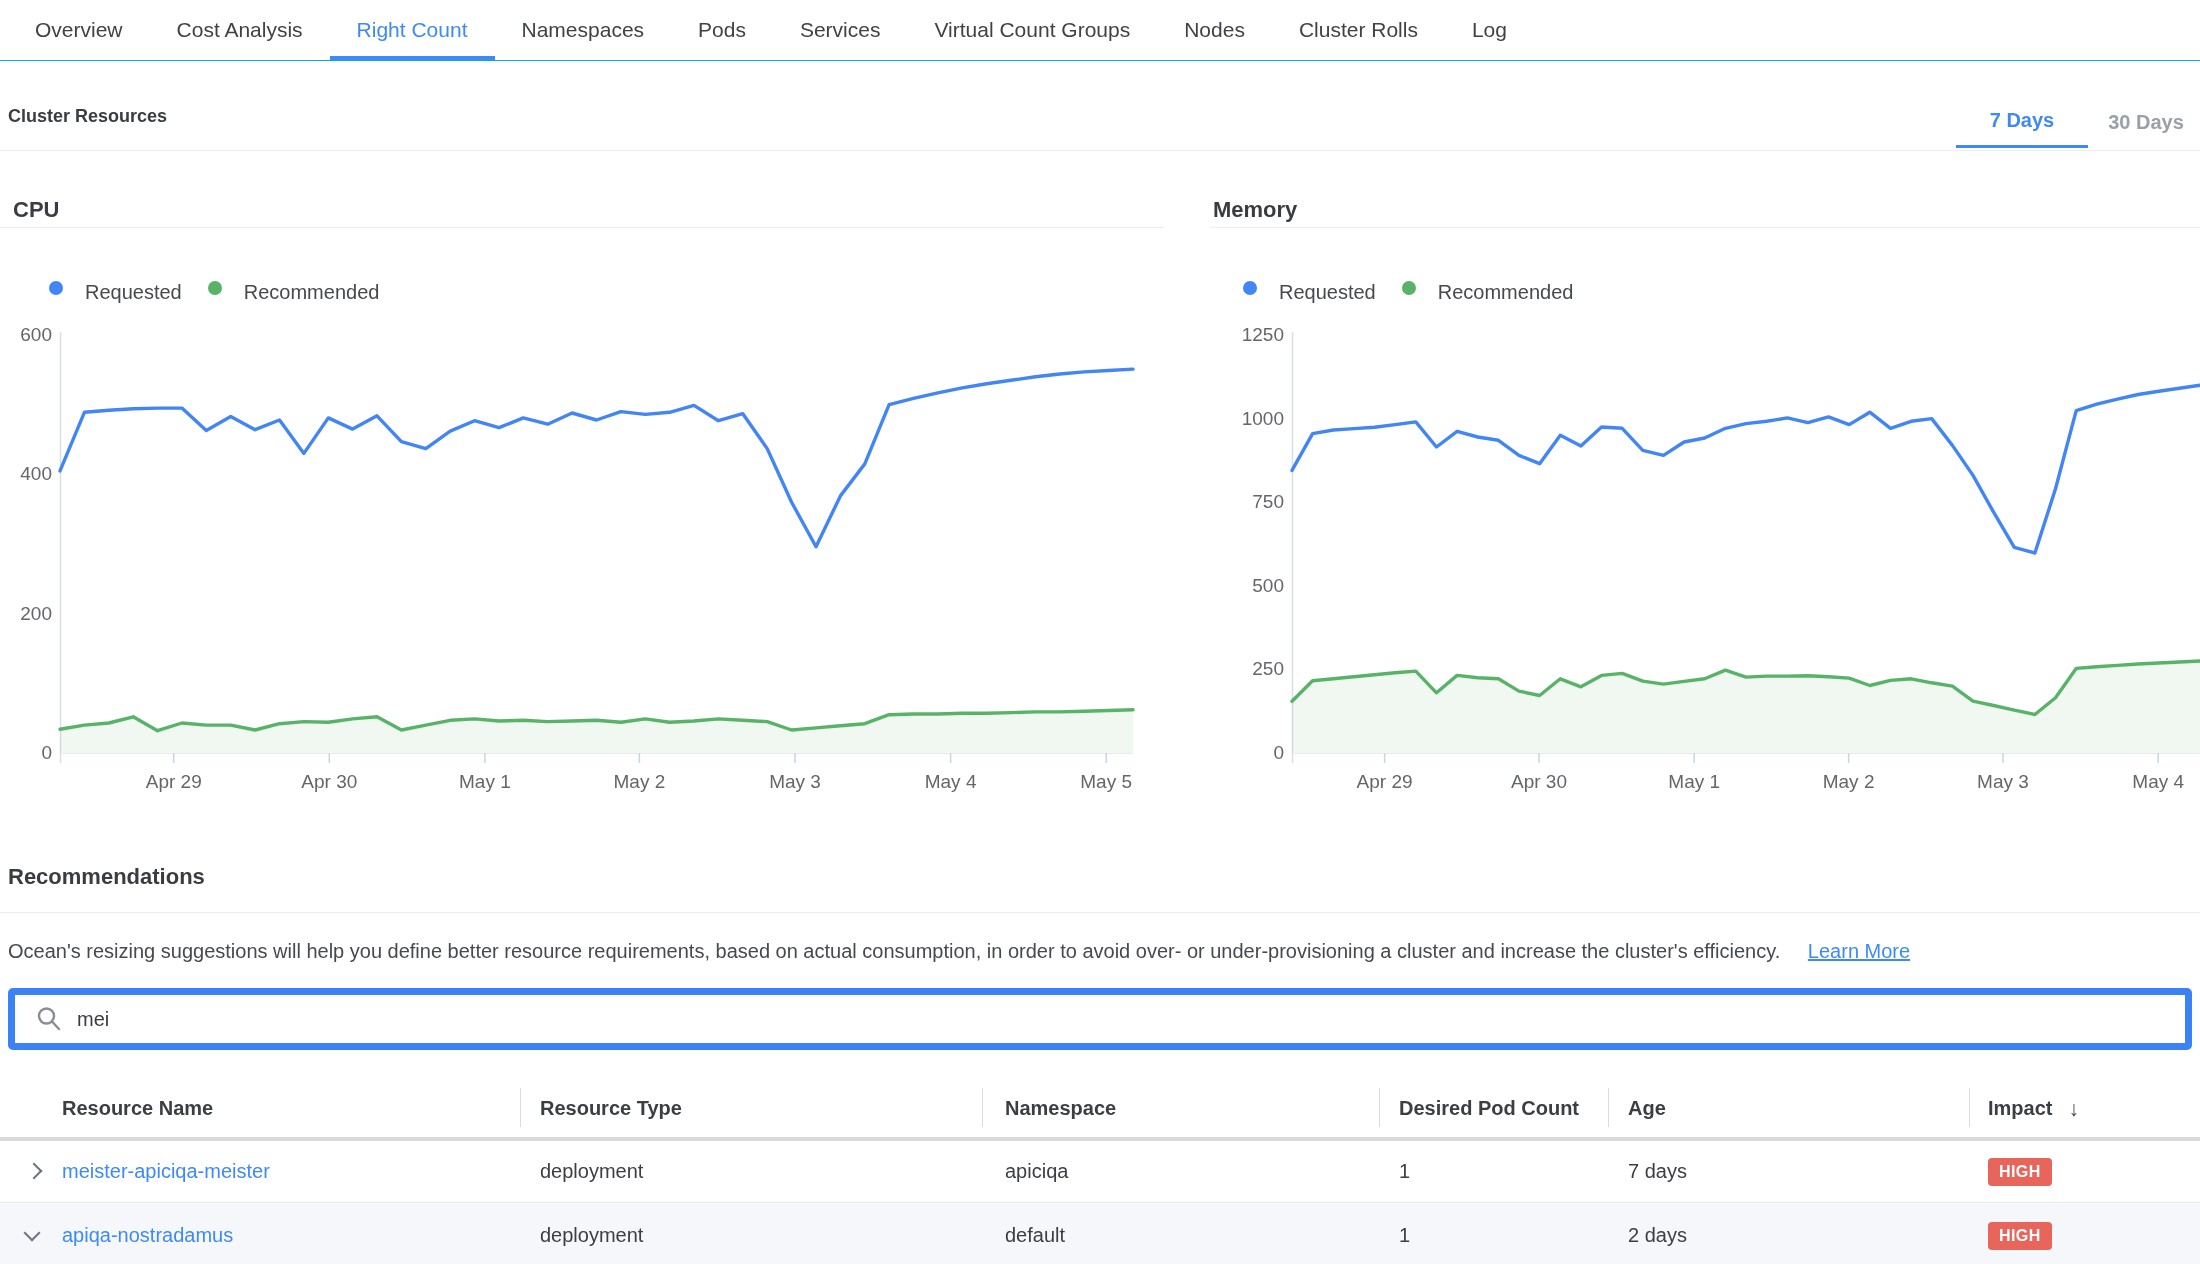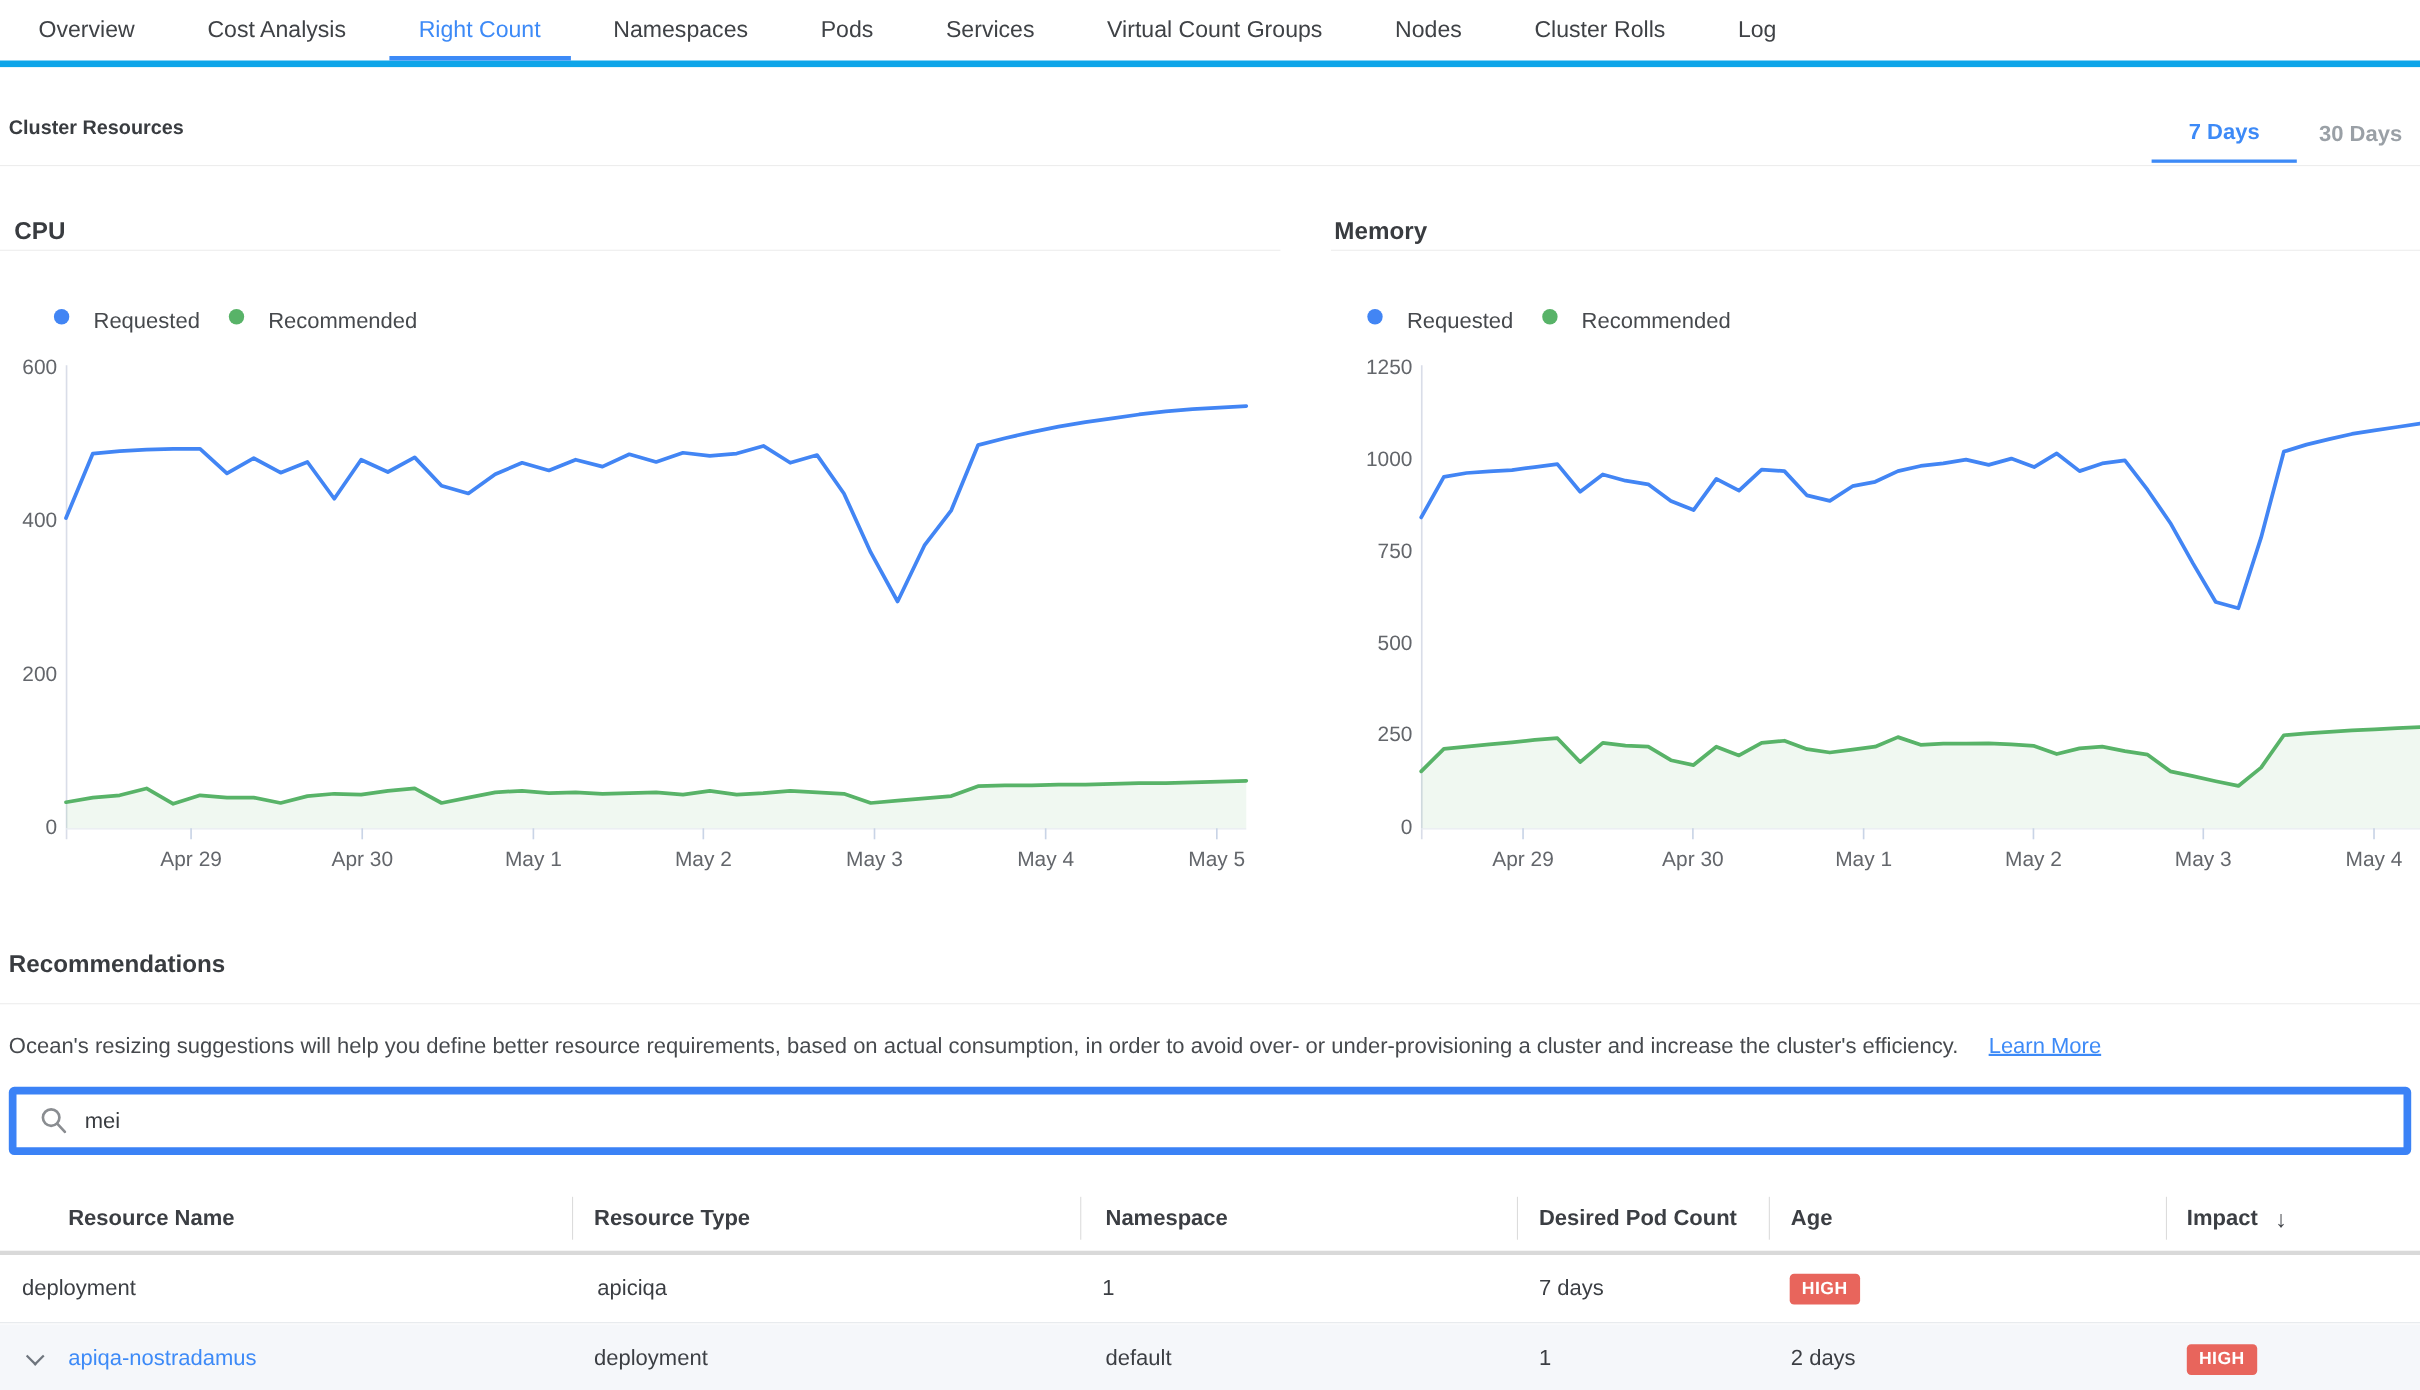--- a/index.html
+++ b/index.html
@@ -1,21 +1,21 @@
 <!DOCTYPE html>
 <html><head>
 <meta charset="utf-8">
 <style>
   * { box-sizing: border-box; margin: 0; padding: 0; }
   html,body { width: 2200px; height: 1264px; overflow: hidden; background: #fff;
     font-family: "Liberation Sans", sans-serif; color: #3f4246; position: relative; }
 
   
   #nav { position: absolute; top: 0; left: 0; right: 0; height: 61px;
-    border-bottom: 6px solid #0ea5e9; display: flex; background: #fff; gap: 12px; }
+    border-bottom: 1px solid #0ea5e9; display: flex; background: #fff; }
   .tab { padding: 0 27px; display: flex; align-items: center; font-size: 21px;
     color: #3f4246; cursor: pointer; white-space: nowrap; }
   .tab:first-child { margin-left: 8px; }
   .tab.active { color: #3d8af7; box-shadow: inset 0 -4px 0 #3d8af7; }
 
   
   #cluster-title { position: absolute; left: 8px; top: 106px; font-size: 18px;
     font-weight: 700; color: #393c40; }
   .range-tab { position: absolute; top: 96px; height: 52px; display: flex;
     align-items: center; justify-content: center; font-size: 20px; font-weight: 700;
@@ -211,20 +211,24 @@
   <div class="hcell pl4">Desired Pod Count</div>
   <div class="hcell pl5">Age</div>
   <div class="hcell pl6">
     <span>Impact</span>
     <span class="sort-arrow">↓</span>
   </div>
 </div>
 <div id="head-underline"></div>
 
 <div class="trow" id="row-0">
+  <div class="name-cell pl1">
+    <span class="chev chev-right"></span>
+    <span class="res-link">meister-apiciqa-meister</span>
+  </div>
   <div class="pl2">deployment</div>
   <div class="pl3">apiciqa</div>
   <div class="pl4">1</div>
   <div class="pl5">7 days</div>
   <div><span class="badge">HIGH</span></div>
 </div>
 <div class="trow" id="row-1">
   <div class="name-cell pl1">
     <span class="chev chev-down"></span>
     <span class="res-link">apiqa-nostradamus</span>

